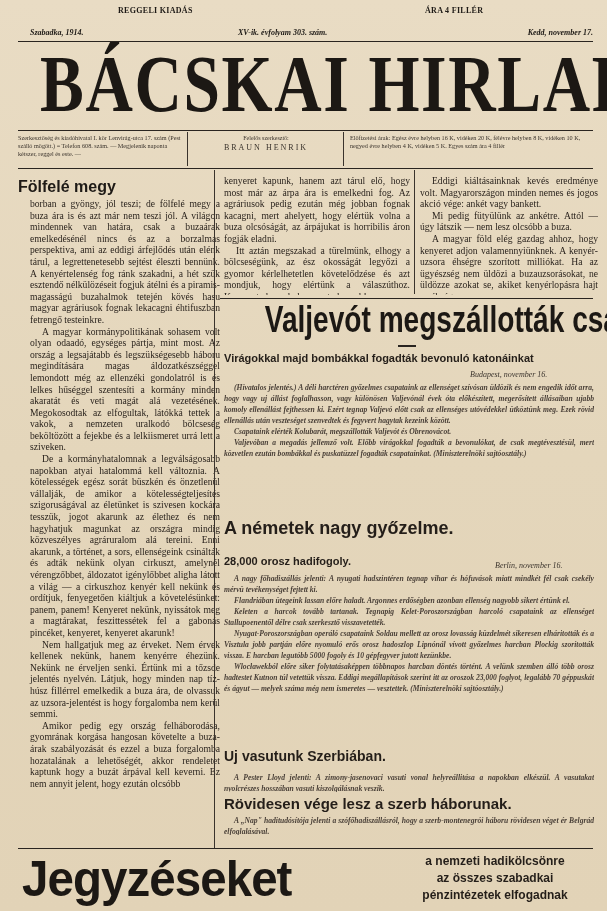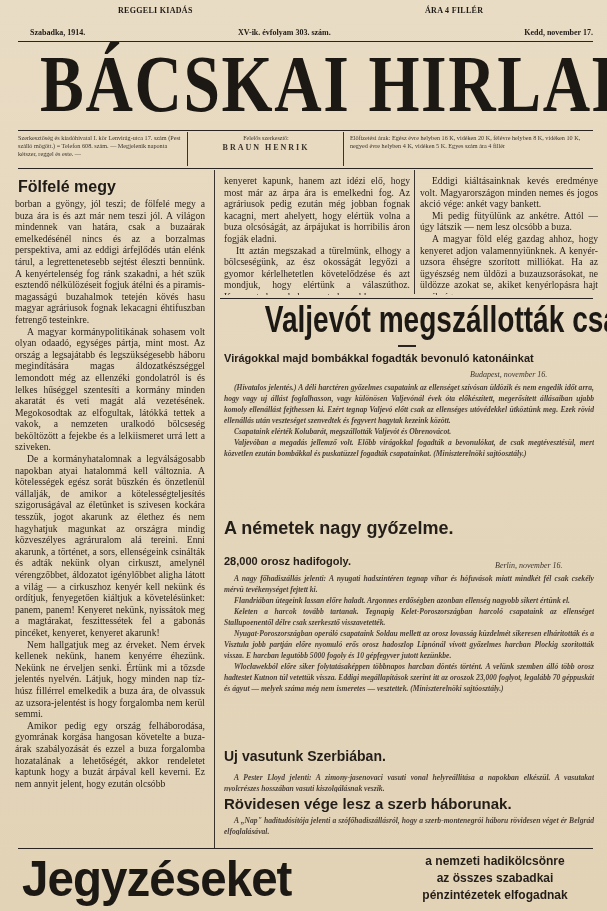--- a/index.html
+++ b/index.html
@@ -1,37 +1,37 @@
 <!DOCTYPE html>
 <html><head>
 <meta charset="utf-8">
 <style>
   html,body{margin:0;padding:0;}
   body{width:607px;height:911px;background:#e6d9c0;color:#1e1a16;font-family:"Liberation Serif",serif;overflow:hidden;position:relative;}
   .page{position:absolute;left:0;top:0;width:607px;height:911px;background:linear-gradient(180deg,#e9dcc4 0%,#e4d6bb 50%,#e2d3b7 100%);}
   .topline{position:absolute;top:4px;left:0;width:607px;height:12px;font-family:"Liberation Serif",serif;font-weight:bold;font-size:8px;letter-spacing:0.3px;}
   .topline .l{position:absolute;left:118px;top:2px;text-align:center;}
   .topline .r{position:absolute;left:425px;top:2px;}
-  .dateline{position:absolute;top:28px;left:0;width:607px;height:12px;font-weight:bold;font-size:8px;}
+  .dateline{position:absolute;top:28px;left:0;width:607px;height:12px;font-weight:bold;font-size:8px;font-style:italic;}
   .dateline .a{position:absolute;left:30px;}
   .dateline .b{position:absolute;left:238px;}
   .dateline .c{position:absolute;right:14px;}
   .rule{position:absolute;left:18px;right:14px;height:0;border-top:1.5px solid #2a2520;}
   .masthead{position:absolute;top:44px;left:40px;width:540px;height:80px;font-family:"Liberation Serif",serif;font-weight:bold;font-size:80px;line-height:80px;letter-spacing:2px;transform:scaleX(0.82);transform-origin:left top;white-space:nowrap;color:#1c1814;}
   .info{position:absolute;top:134px;height:34px;font-size:6.2px;line-height:8px;color:#3a332c;}
   .info.left{left:18px;width:168px;}
   .info.mid{left:192px;width:148px;text-align:center;}
   .info.mid .ed{font-size:6px;}
-  .info.mid .name{font-weight:bold;font-size:8px;letter-spacing:2px;margin-top:2px;}
+  .info.mid .name{font-weight:normal;font-size:8px;letter-spacing:2px;margin-top:2px;}
   .info.right{left:350px;width:245px;}
   .vline{position:absolute;width:0;border-left:1px solid #3a332c;}
   .col{position:absolute;font-size:9.6px;line-height:11.6px;text-align:justify;color:#2a231d;}
   .col p{margin:0;text-indent:12px;}
   .col p.first{text-indent:0;}
-  .col1{left:15px;top:198px;width:190px;}
+  .col1{left:30px;top:198px;width:190px;}
   .col2{left:224px;top:175px;width:186px;}
   .col3{left:420px;top:175px;width:178px;}
   .h-fol{position:absolute;left:18px;top:178px;width:190px;text-align:left;font-family:"Liberation Sans",sans-serif;font-weight:bold;font-size:16px;}
   .bigh{position:absolute;left:224px;top:300px;width:370px;text-align:center;font-family:"Liberation Sans",sans-serif;font-weight:bold;font-size:36px;line-height:40px;transform:scaleX(0.78);transform-origin:center top;white-space:nowrap;color:#1c1814;}
   .sub{position:absolute;font-family:"Liberation Sans",sans-serif;font-weight:bold;text-align:left;color:#241e19;}
   .dash{position:absolute;left:398px;top:345px;width:18px;border-top:2px solid #2a2520;}
   .small{position:absolute;left:224px;width:370px;font-size:7.6px;line-height:11px;font-style:italic;color:#4a4038;text-align:justify;font-weight:bold;}
   .small p{margin:0;text-indent:10px;}
   .dateR{position:absolute;font-style:italic;font-size:8px;color:#3a332c;}
   .ad-big{position:absolute;left:22px;top:850px;font-family:"Liberation Sans",sans-serif;font-weight:bold;font-size:50px;line-height:58px;letter-spacing:-1px;color:#1c1814;transform:scaleX(0.95);transform-origin:left top;}
@@ -73,21 +73,21 @@
   <div class="col col1">
     <p class="first">borban a gyöngy, jól teszi; de fölfelé megy a buza ára is és azt már nem teszi jól. A világon mindennek van határa, csak a buzaárak emelkedésénél nincs és az a borzalmas perspektiva, ami az eddigi árfejlődés után elénk tárul, a legrettenetesebb sejtést éleszti bennünk. A kenyértelenség fog ránk szakadni, a hét szük esztendő nélkülözéseit fogjuk átélni és a piramis-magasságú buzahalmok tetején kövés hasu magyar agráriusok fognak lekacagni éhtifuszban fetrengő testeinkre.</p>
     <p>A magyar kormánypolitikának sohasem volt olyan odaadó, egységes pártja, mint most. Az ország a legsajátabb és legszükségesebb háboru megindítására magas áldozatkészséggel lemondott még az ellenzéki gondolatról is és lelkes hűséggel szentesíti a kormány minden akaratát és veti magát alá vezetésének. Megokosodtak az elfogultak, látókká tettek a vakok, a nemzeten uralkodó bölcseség beköltözött a fejekbe és a lelkiismeret urrá lett a sziveken.</p>
     <p>De a kormányhatalomnak a legválságosabb napokban atyai hatalommá kell változnia. A kötelességek egész sorát büszkén és önzetlenül vállalják, de amikor a kötelességteljesítés szigoruságával az életünket is szivesen kockára tesszük, jogot akarunk az élethez és nem hagyhatjuk magunkat az országra mindig közveszélyes agráruralom alá tereini. Enni akarunk, a történet, a sors, ellenségeink csinálták és adták nekünk olyan cirkuszt, amelynél vérengzőbbet, áldozatot igénylőbbet aligha látott a világ — a cirkuszhoz kenyér kell nekünk és ordítjuk, fenyegetően kiáltjuk a követelésünket: panem, panem! Kenyeret nekünk, nyissátok meg a magtárakat, feszittessétek fel a gabonás pincéket, kenyeret, kenyeret akarunk!</p>
     <p>Nem hallgatjuk meg az érveket. Nem érvek kellenek nekünk, hanem kenyérre éhezünk. Nekünk ne érveljen senki. Értünk mi a tőzsde jelentés nyelvén. Látjuk, hogy minden nap tíz-húsz fillérrel emelkedik a buza ára, de olvassuk az uzsora-jelentést is hogy forgalomba nem kerül semmi.</p>
     <p>Amikor pedig egy ország felháborodása, gyomrának korgása hangosan követelte a buza-árak szabályozását és ezzel a buza forgalomba hozatalának a lehetőségét, akkor rendeletet kaptunk hogy a buzát árpával kell keverni. Ez nem annyit jelent, hogy ezután olcsóbb</p>
   </div>
   <div class="vline" style="left:214px;top:170px;height:678px;"></div>
 
   <div class="col col2" style="height:120px;overflow:hidden;">
-    <p class="first">kenyeret kapunk, hanem azt idézi elő, hogy most már az árpa ára is emelkedni fog. Az agráriusok pedig ezután még jobban fognak kacagni, mert ahelyett, hogy elértük volna a buza olcsóságát, az árpájukat is horribilis áron fogják eladni.</p>
+    <p class="first">kenyeret kapunk, hanem azt tárul elő, hogy most már az árpa ára is emelkedni fog. Az agráriusok pedig ezután még jobban fognak kacagni, mert ahelyett, hogy elértük volna a buza olcsóságát, az árpájukat is horribilis áron fogják eladni.</p>
     <p>Itt aztán megszakad a türelmünk, elhogy a bölcseségünk, az ész okosságát legyőzi a gyomor kérlelhetetlen követelődzése és azt mondjuk, hogy elértünk a válaszúthoz. Kenyeret akarunk, kenyeret akarunk!</p>
   </div>
   <div class="vline" style="left:414px;top:170px;height:124px;"></div>
 
   <div class="col col3" style="height:120px;overflow:hidden;">
     <p class="first" style="text-indent:12px;">Eddigi kiáltásainknak kevés eredménye volt. Magyarországon minden nemes és jogos akció vége: ankét vagy bankett.</p>
     <p>Mi pedig fütyülünk az ankétre. Attól — úgy látszik — nem lesz olcsóbb a buza.</p>
     <p>A magyar föld elég gazdag ahhoz, hogy kenyeret adjon valamennyiünknek. A kenyér-uzsora éhségre szorított milliókat. Ha az ügyészség nem üldözi a buzauzsorásokat, ne üldözze azokat se, akiket kenyérlopásra hajt az éhség.</p>
 
   </div>

